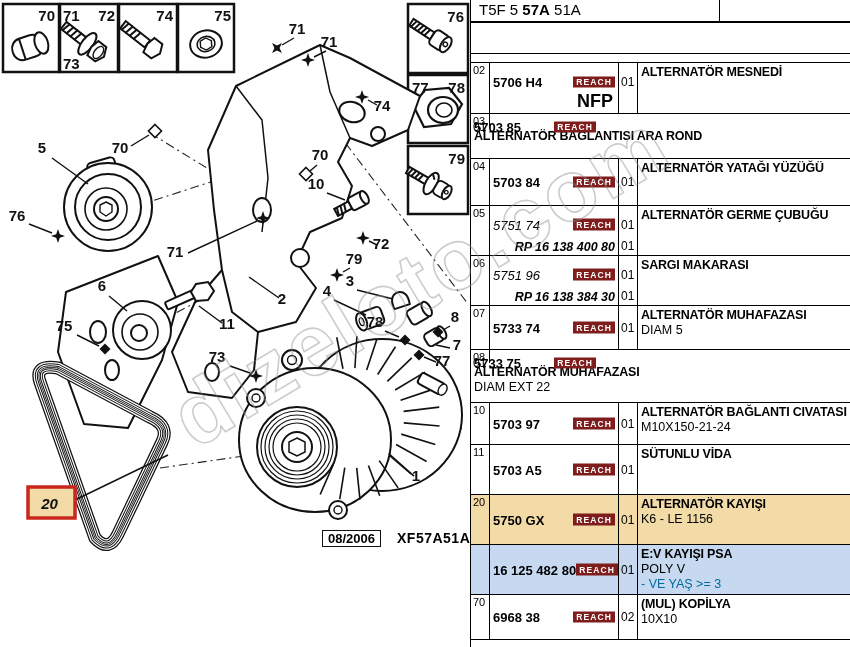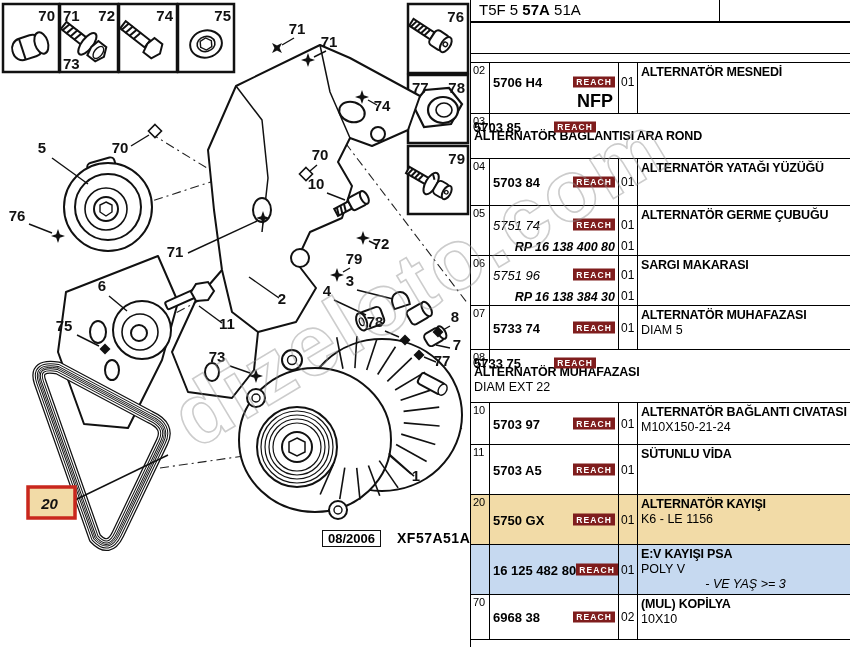--- a/index.html
+++ b/index.html
@@ -37,21 +37,21 @@
   .part-num.it{font-weight:normal;font-style:italic;}
   .reach{background:#7f1d1d;color:#fff;font-size:8.5px;font-weight:bold;letter-spacing:1.1px;
          padding:1.5px 3px 1px 3px;line-height:9px;}
   .sub-line{position:absolute;right:3px;bottom:1px;font-weight:bold;font-style:italic;font-size:12.5px;white-space:nowrap;}
   .extra{position:absolute;right:5px;bottom:1px;font-weight:bold;font-size:18px;}
   .q1{position:absolute;top:50%;transform:translateY(-50%);left:2px;}
   .row.two .q1{top:38%;}
   .q2{position:absolute;bottom:2px;left:2px;}
   .title{font-weight:bold;line-height:15px;letter-spacing:-.2px;}
   .note{font-weight:normal;line-height:15px;}
-  .note.green{color:#000000;font-style:italic;text-align:center;}
+  .note.green{color:#0369a1;}
   .hl-yellow{background:#f2dba7;}
   .hl-blue{background:#c6d9f0;}
 </style>
 </head>
 <body>
 
 <div id="stage">
 
   <div id="diagram">
     <svg id="diagram-svg" width="470" height="647" viewBox="0 0 470 647">

